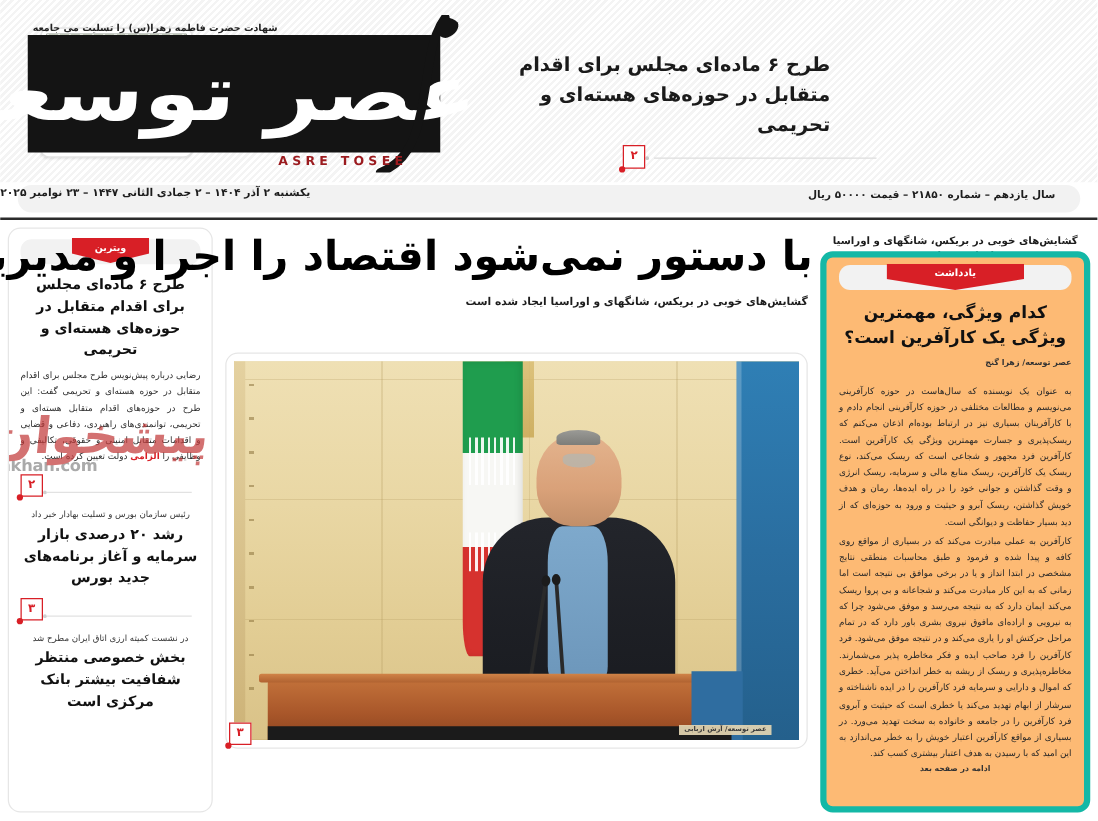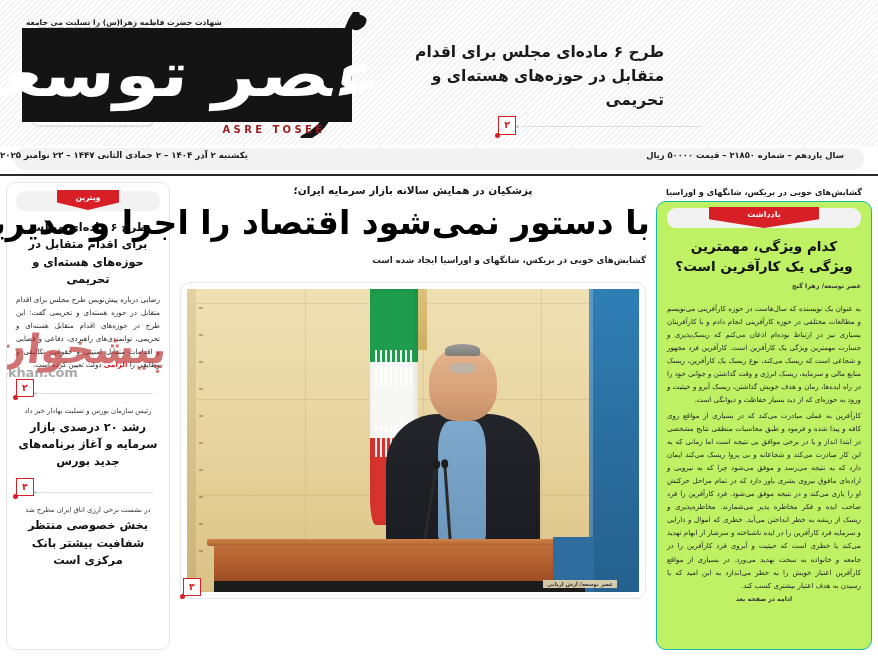--- a/index.html
+++ b/index.html
@@ -635,22 +635,22 @@
     font-weight: bold;
     color: #1c1c1c;
     padding: 4px 2px 0 2px;
     line-height: 1.5;
   }
   .note-card {
     position: absolute;
     left: 0; right: 0;
     top: 19px;
     bottom: 0;
-    background: #bef264;
-    border: 1px solid #14b8a6;
+    background: #fdba74;
+    border: 5px solid #14b8a6;
     border-radius: 10px;
     padding: 4px 10px 8px 10px;
     overflow: hidden;
   }
   .note-ribbon-wrap {
     position: relative;
     height: 20px;
     background: #f2f2f2;
     border-radius: 9px;
     margin: 2px 0 8px 0;
@@ -775,35 +775,34 @@
         <div class="vi-head">رشد ۲۰ درصدی بازار سرمایه و آغاز برنامه‌های جدید بورس</div>
         <div class="vi-badge-row">
           <span class="page-badge">۳</span>
           <span class="vi-badge-dot"></span>
           <span class="vi-badge-rule"></span>
         </div>
       </div>
 
 
       <div class="vi-item">
-        <div class="vi-kicker">در نشست نرخی ارزی اتاق ایران مطرح شد</div>
+        <div class="vi-kicker">در نشست کمیته ارزی اتاق ایران مطرح شد</div>
         <div class="vi-head">بخش خصوصی منتظر شفافیت بیشتر بانک مرکزی است</div>
 
       </div>
 
       <div class="watermark">
         <div class="wm-script">پیشخوان</div>
         <div class="wm-dom">hkhan.com</div>
       </div>
 
     </div>
 
     <div class="main-col">
 
-      <div class="main-kicker">پزشکیان در همایش سالانه بازار سرمایه ایران؛</div>
 
       <div class="main-head">با دستور نمی‌شود اقتصاد را اجرا و مدیریت کرد</div>
 
       <div class="main-subs">
         <div class="main-sub">گشایش‌های خوبی در بریکس، شانگهای و اوراسیا ایجاد شده است</div>
       </div>
 
       <div class="hero-frame">
         <div class="hero-photo">
           <div class="hp-wall"></div>

